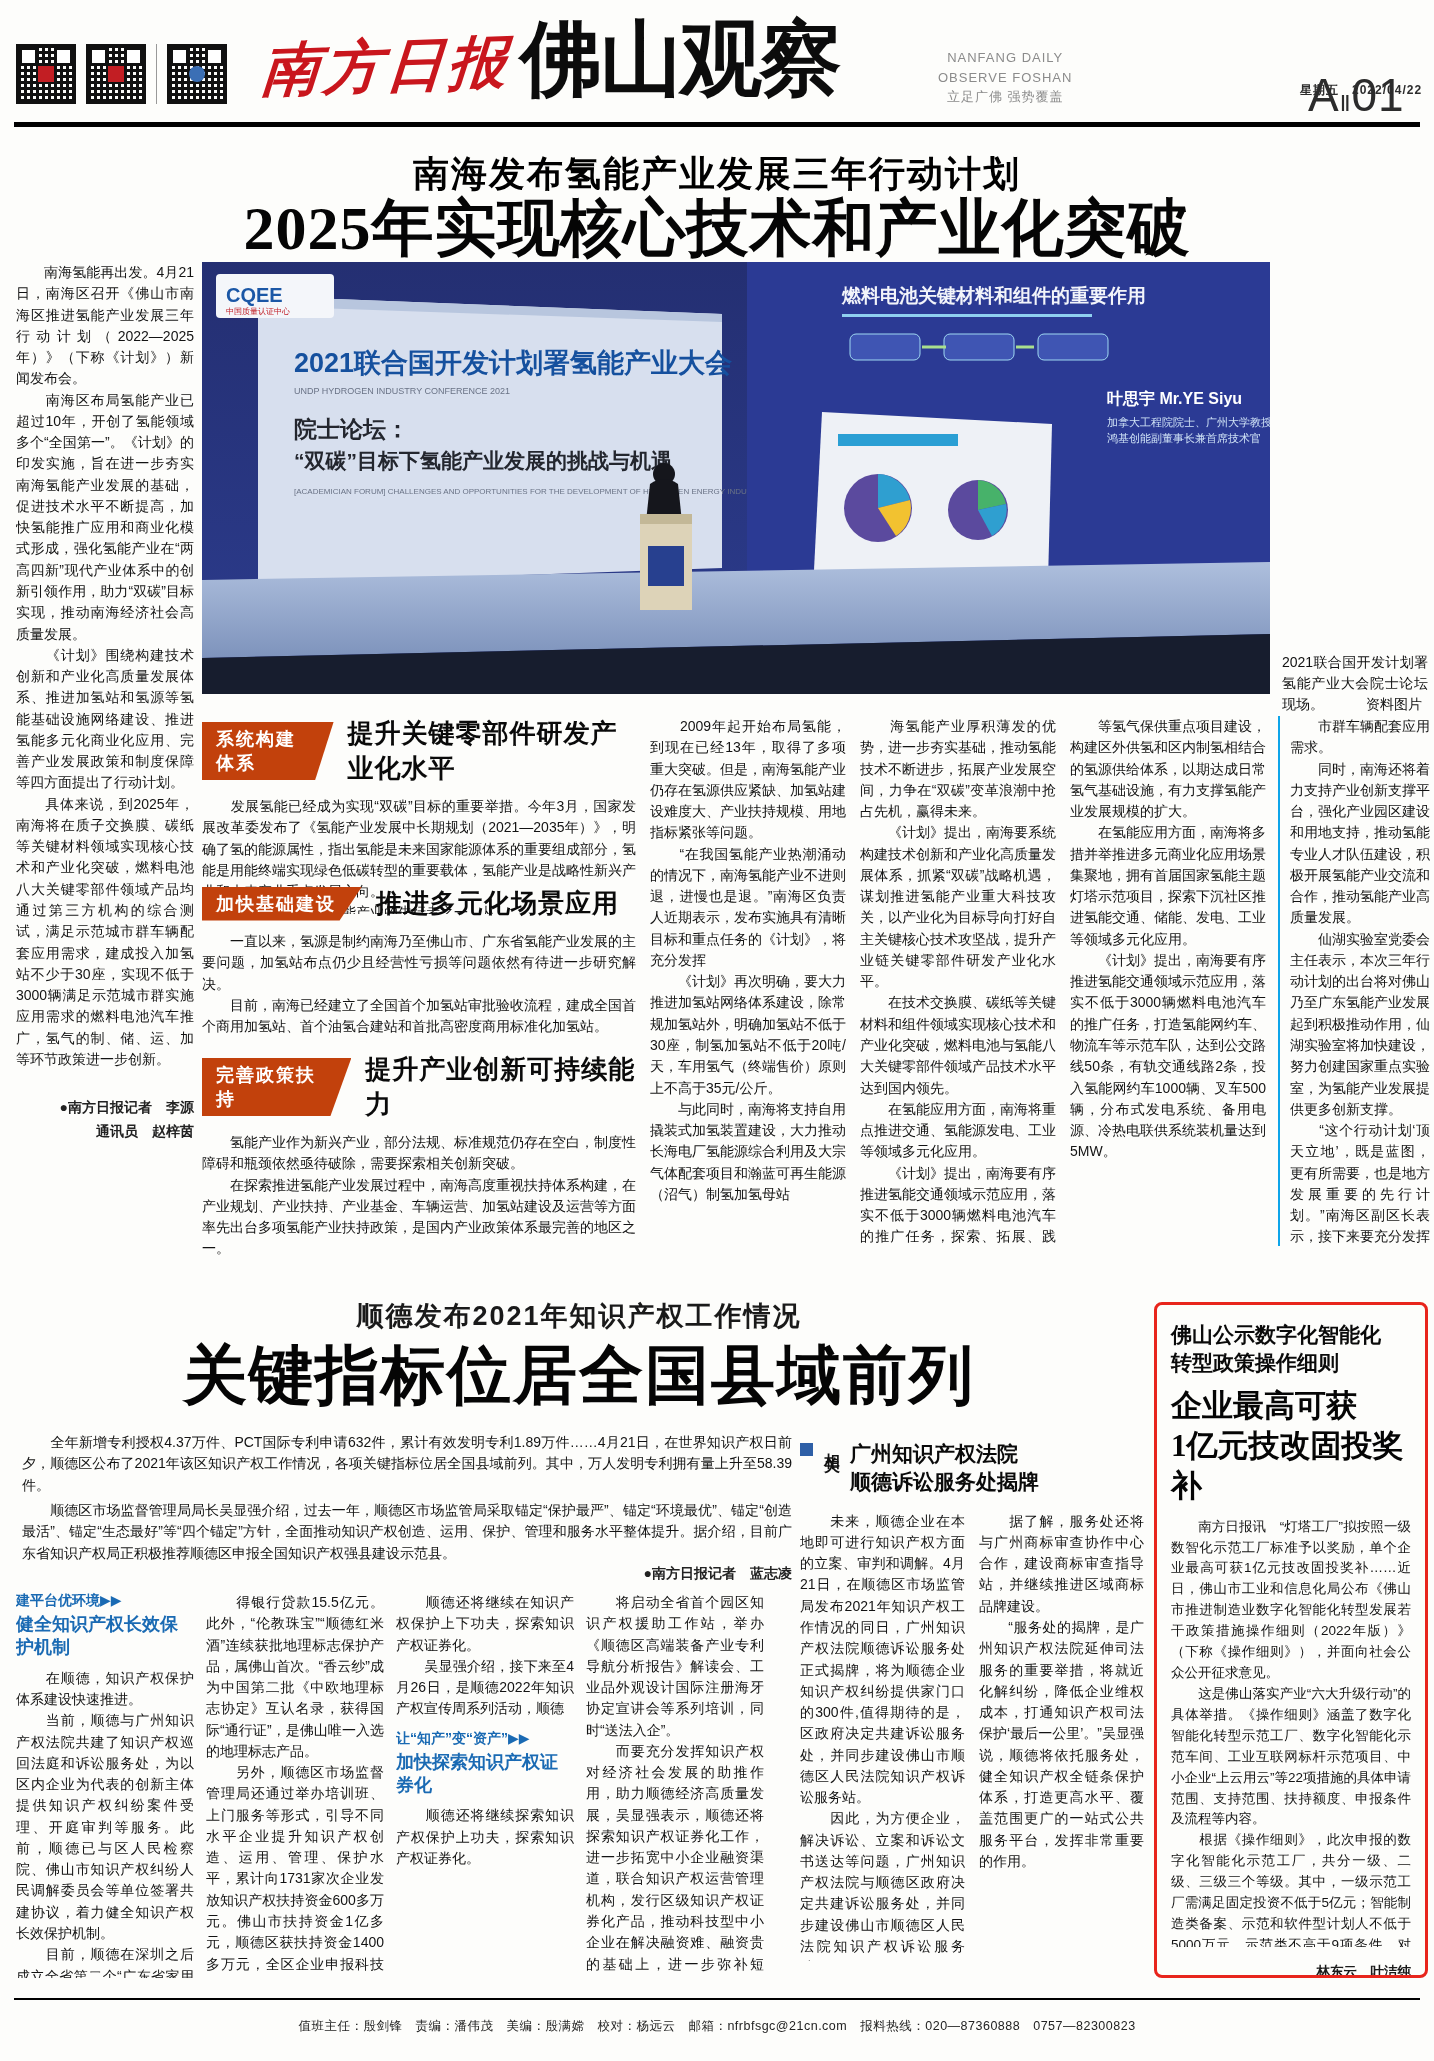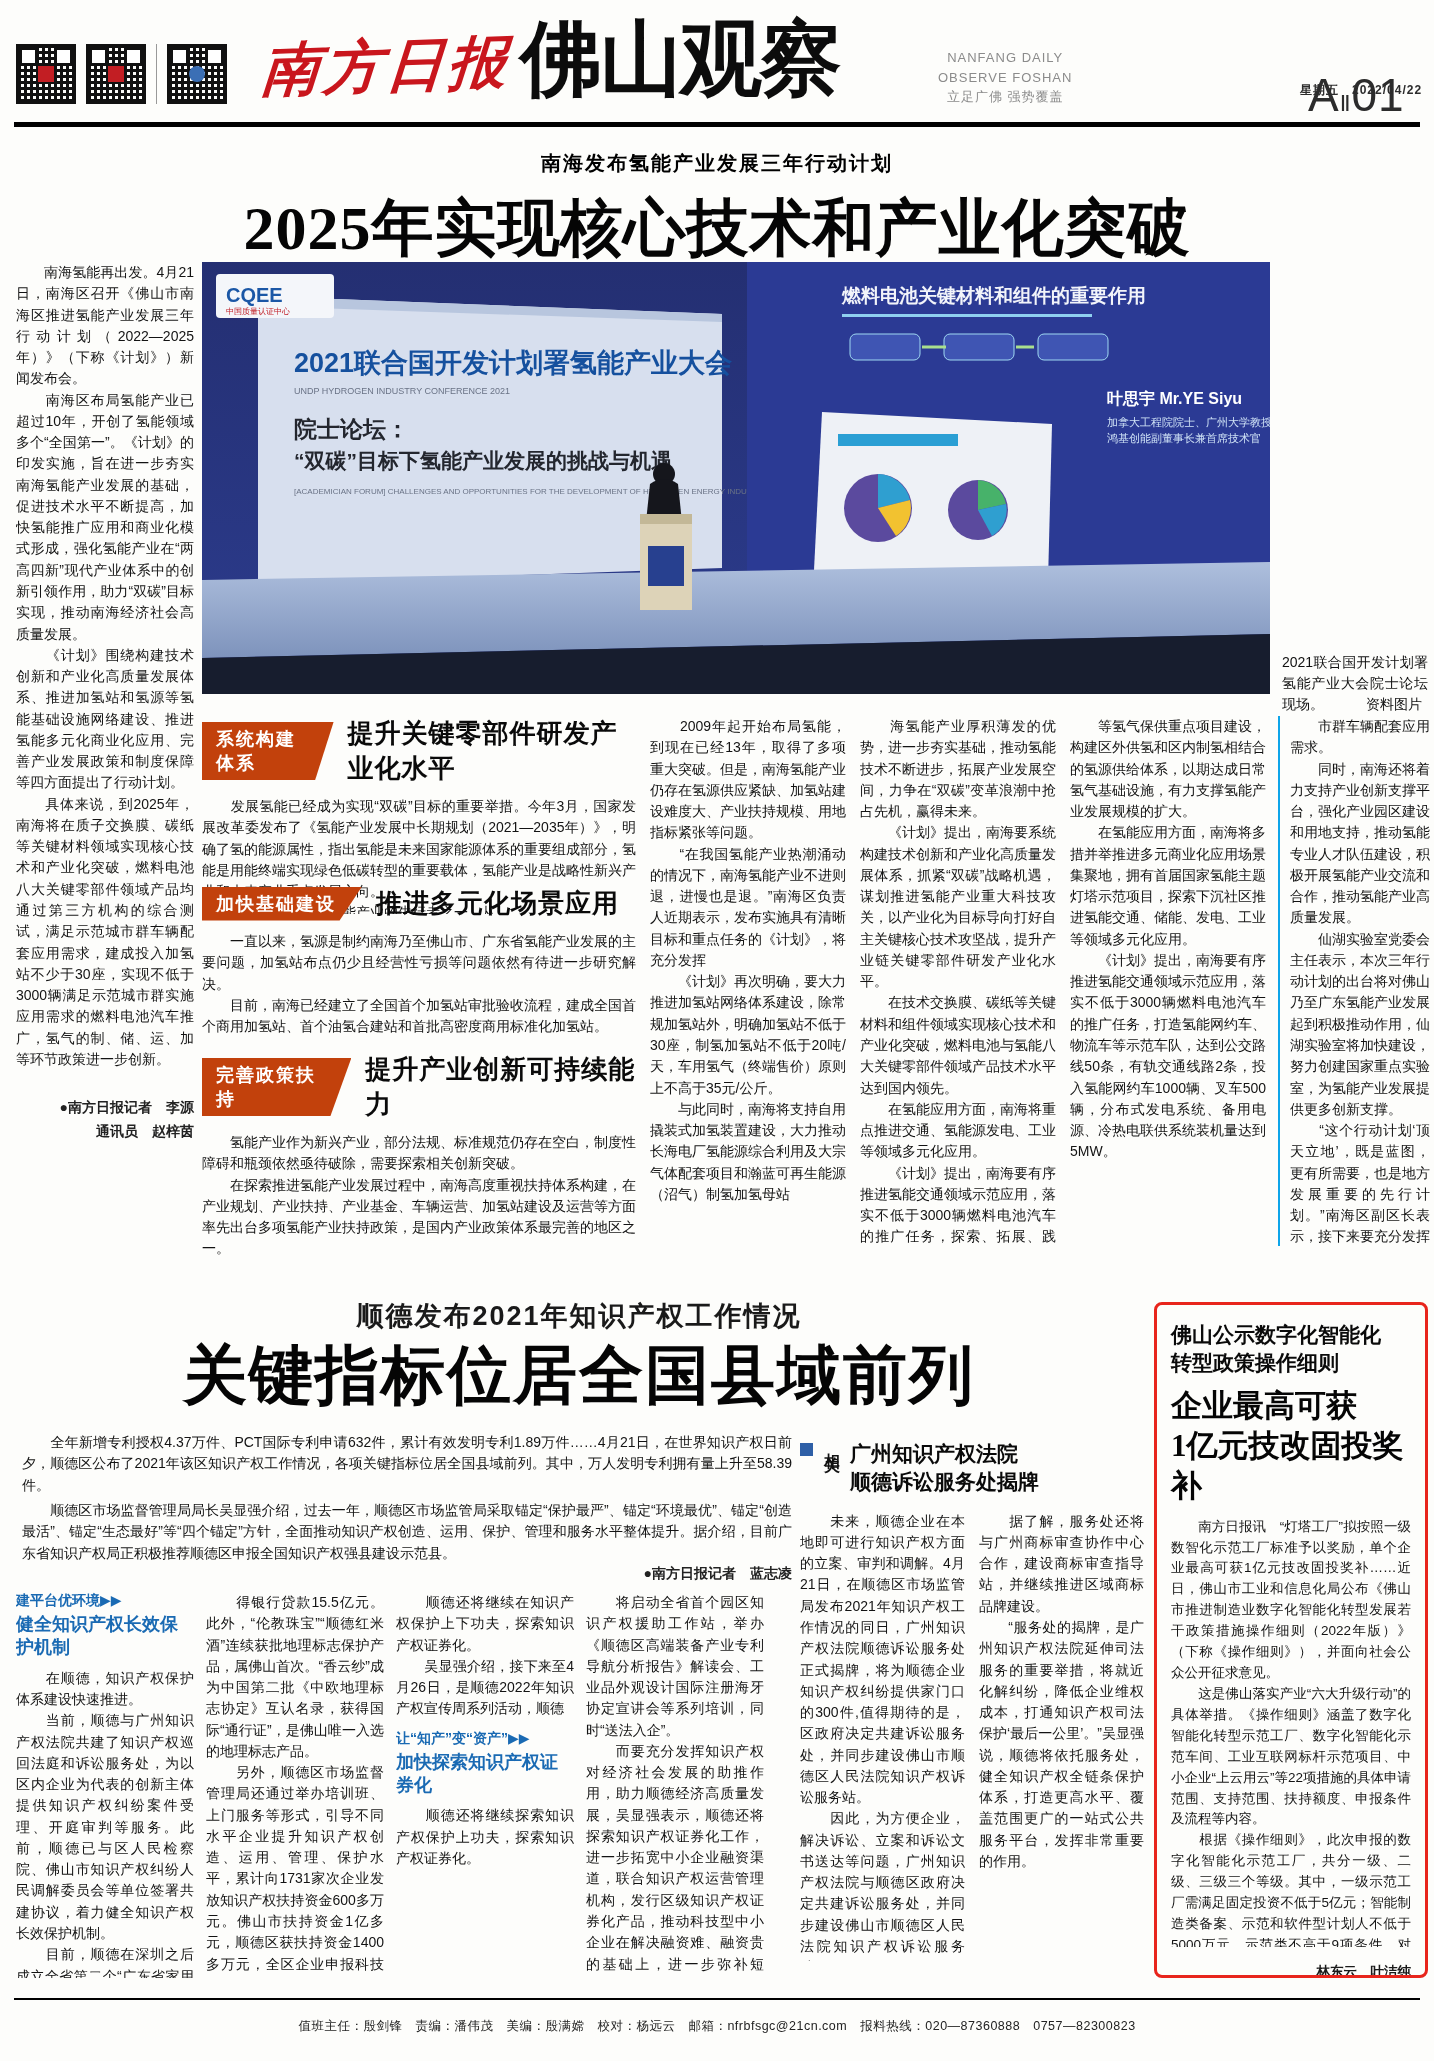--- a/index.html
+++ b/index.html
@@ -18,21 +18,21 @@
   .qrdiv{width:1px;height:60px;background:#999;}
   .masthead-red{font-family:"Liberation Serif","DejaVu Serif",serif;font-style:italic;font-weight:900;
       font-size:58px;color:#c9161d;letter-spacing:4px;transform:skew(-6deg) rotate(-2deg);}
   .masthead-black{font-size:82px;font-weight:900;color:#0c0c0c;letter-spacing:-2px;line-height:1;}
   .masthead-sub{font-size:13px;color:#8b8b8b;line-height:1.5;letter-spacing:1px;text-align:center;}
   .pageno{font-size:46px;color:#2c2c2c;letter-spacing:1px;margin-top:44px;}
   .pageno small{font-size:22px;}
   .dateline{font-size:12px;font-weight:bold;color:#2c2c2c;letter-spacing:1px;}
   .toprule{height:5px;background:#000;}
   
-  .kicker1{font-size:20px;font-weight:bold;text-align:center;letter-spacing:2px;color:#000;}
+  .kicker1{font-size:36px;font-weight:bold;text-align:center;letter-spacing:2px;color:#000;}
   .headline1{font-family:"Liberation Serif","DejaVu Serif",serif;font-size:62px;font-weight:900;
       text-align:center;letter-spacing:1px;color:#050505;white-space:nowrap;}
   .bodytext{font-size:14px;line-height:1.52;text-align:justify;white-space:pre-line;color:#131313;}
   .byline{font-size:14px;font-weight:bold;color:#222;text-align:right;line-height:1.7;}
   .caption{font-size:14px;line-height:1.5;text-align:justify;white-space:pre-line;color:#111;}
   .seclabel{display:inline-block;background:#c2410c;color:#fff;font-size:18px;font-weight:bold;
       padding:5px 26px 5px 14px;letter-spacing:2px;
       clip-path:polygon(0 0,100% 0,86% 100%,0 100%);}
   .sectitle{font-size:26px;font-weight:900;color:#0a0a0a;letter-spacing:1px;margin-left:14px;}
   .rightcol{border-left:2px solid #0ea5e9;padding-left:10px;box-sizing:border-box;}

